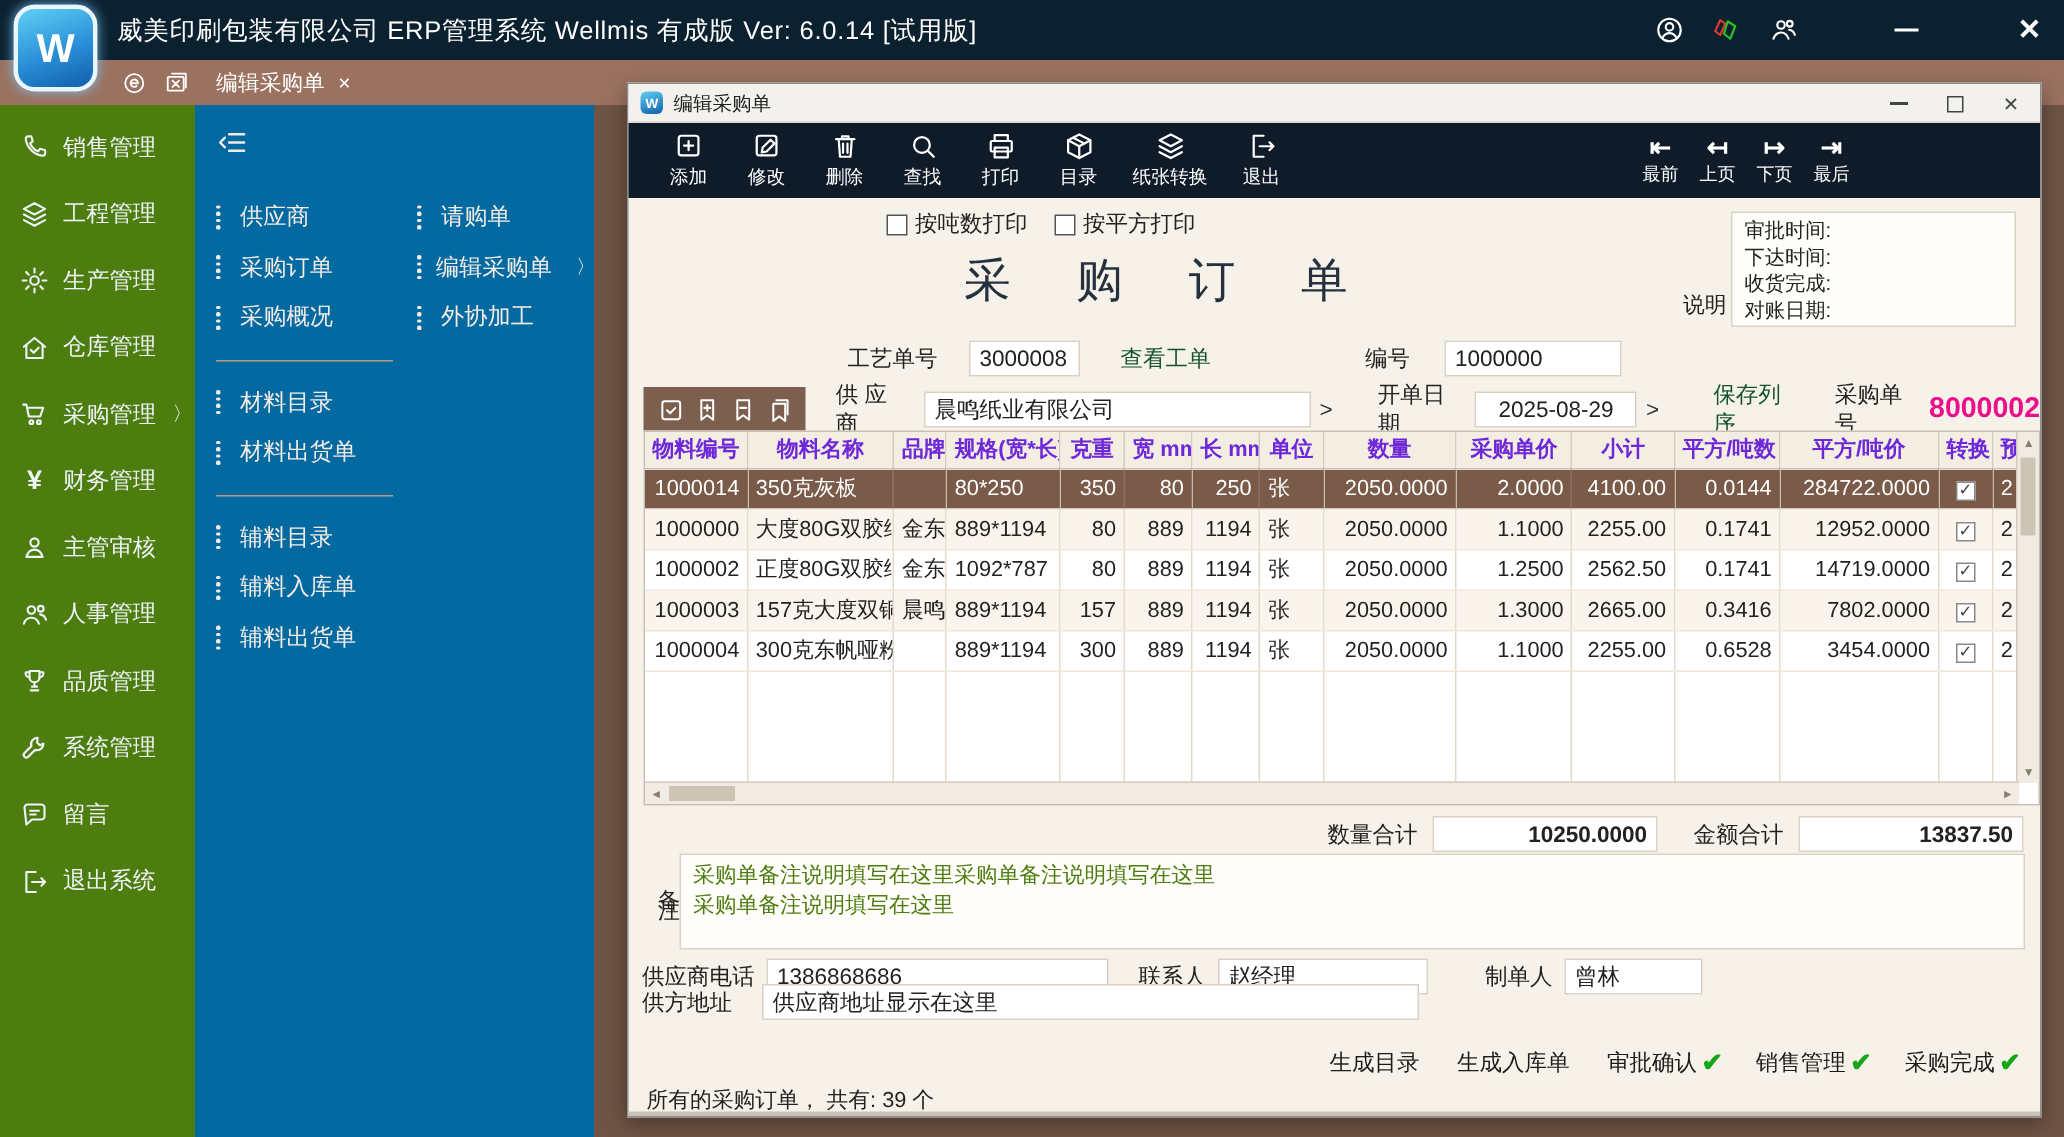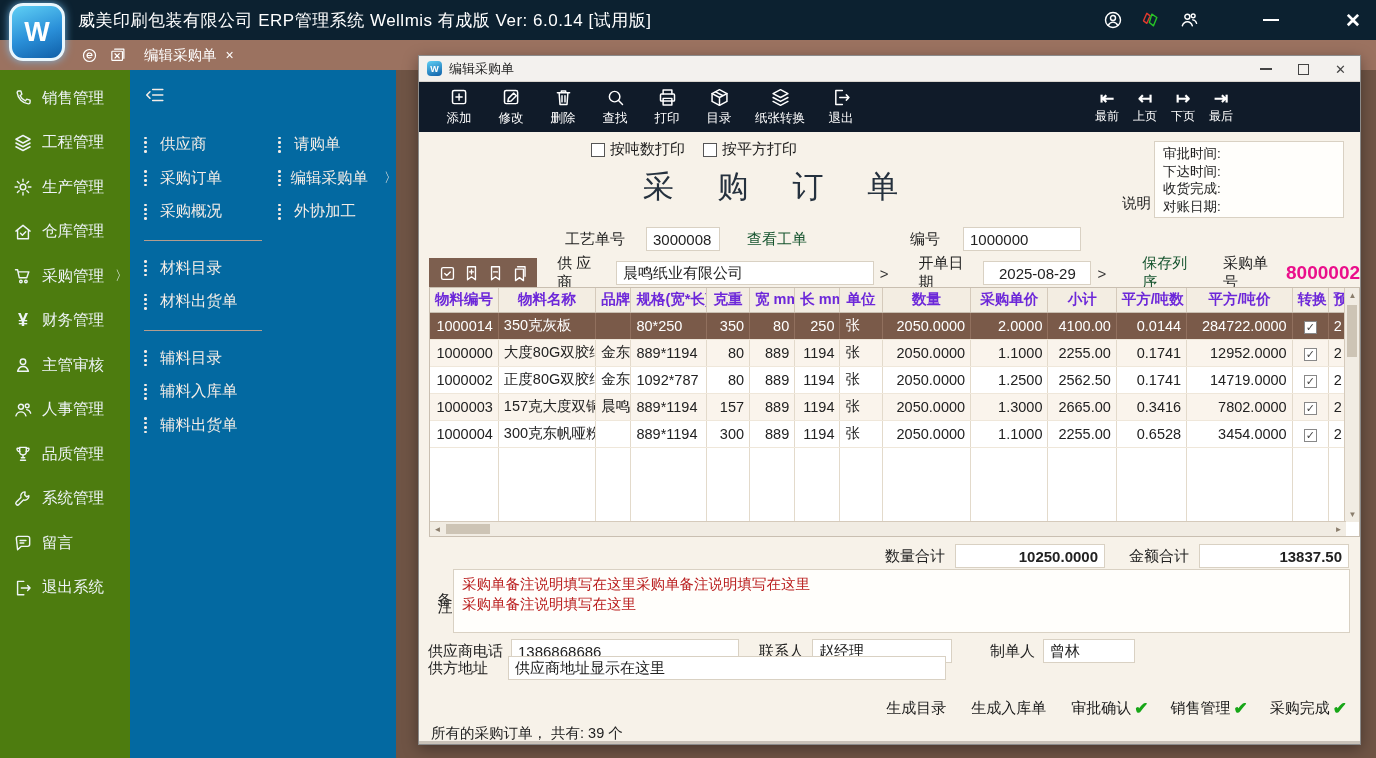--- a/index.html
+++ b/index.html
@@ -107,21 +107,21 @@
   .hthumb { position:absolute; left:16px; top:2px; width:44px; height:10px; background:#cdc4b5; }
   .harr { position:absolute; top:0; width:15px; height:15px; color:#8a7d6c; font-size:8px; text-align:center; line-height:15px; cursor:pointer; }
   .harr.right { right:0; }
 
   
   .totals { position:absolute; right:11px; top:412px; display:flex; align-items:center; gap:10px; font-size:15px; color:#222; }
   .totals input { width:150px; text-align:right; font-weight:bold; }
 
   
   .remark-label { position:absolute; left:16px; top:448px; writing-mode:vertical-lr; letter-spacing:6px; font-size:15px; color:#222; }
-  .remark-box { position:absolute; left:34px; top:437px; width:897px; height:64px; background:#fffefb; border:1px solid #d9d1c3; padding:4px 8px; font-size:14.5px; line-height:20px; color:#b91c1c; white-space:pre-line; }
+  .remark-box { position:absolute; left:34px; top:437px; width:897px; height:64px; background:#fffefb; border:1px solid #d9d1c3; padding:4px 8px; font-size:14.5px; line-height:20px; color:#4d7c0f; white-space:pre-line; }
 
   .frow3 { position:absolute; left:9px; top:507px; display:flex; align-items:center; font-size:15px; color:#222; }
   .frow4 { position:absolute; left:9px; top:524px; display:flex; align-items:center; font-size:15px; color:#222; }
 
   .actions { position:absolute; right:13px; top:566px; display:flex; align-items:center; gap:22px; font-size:15px; color:#1b1b1b; }
   .action { display:flex; align-items:center; gap:3px; cursor:pointer; }
   .chk { color:#17a617; font-weight:bold; font-size:17px; }
 
   .statusbar { position:absolute; left:12px; top:592px; font-size:14.5px; color:#222; }
   .status-line { position:absolute; left:0; bottom:0; width:100%; height:3px; background:#c9c2b8; }

